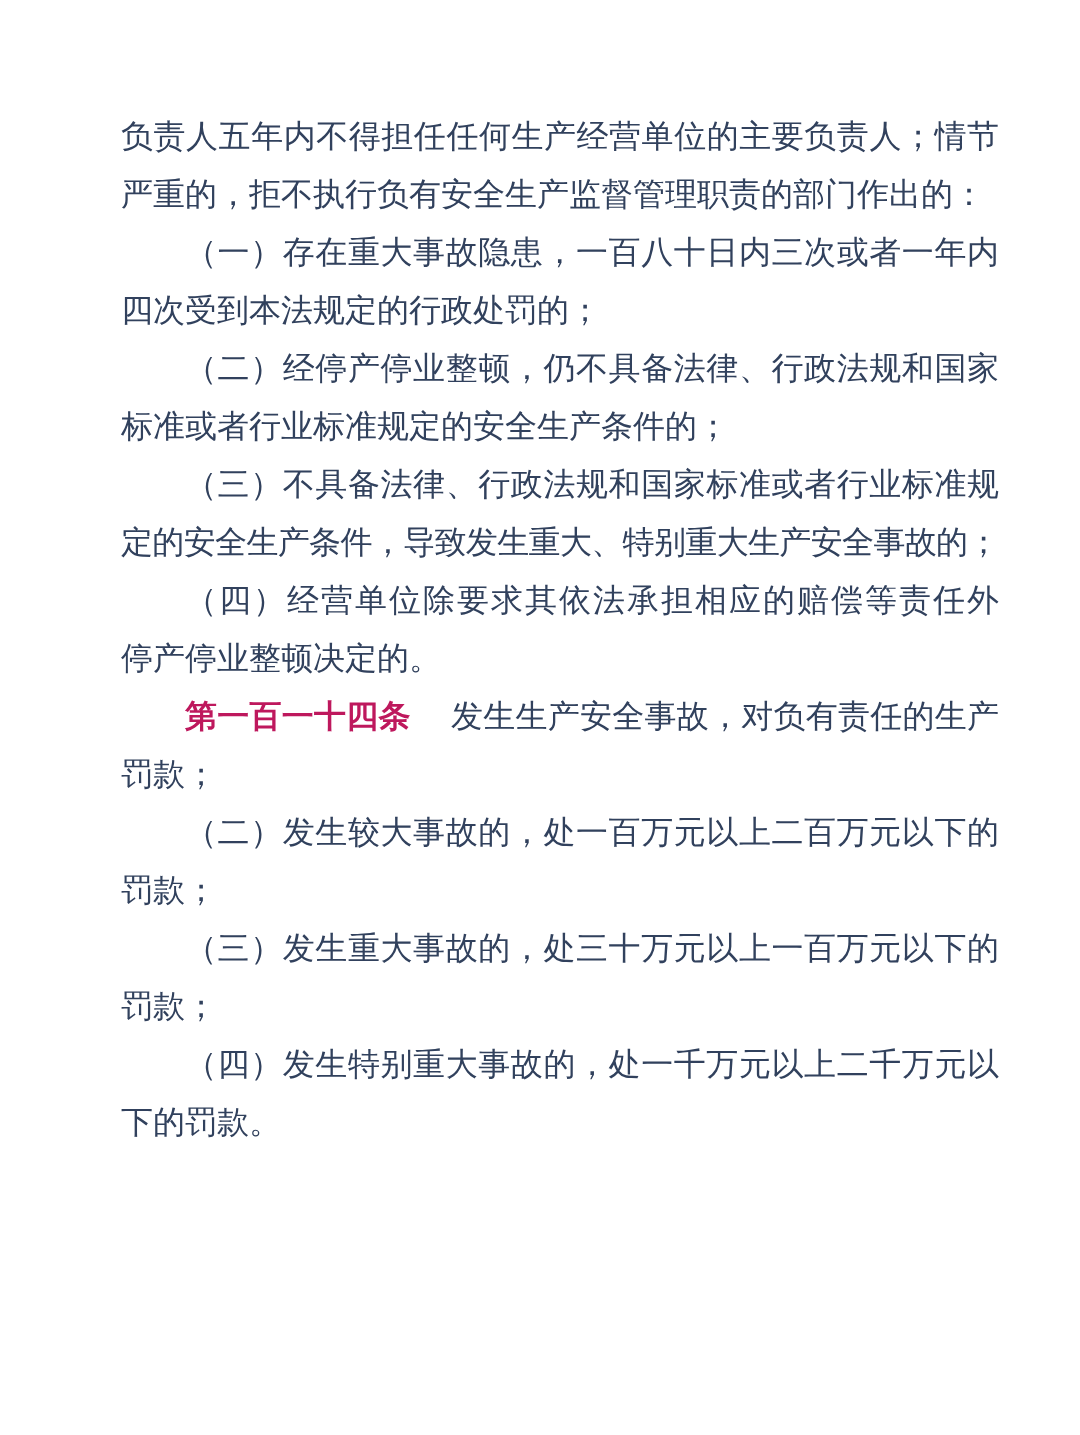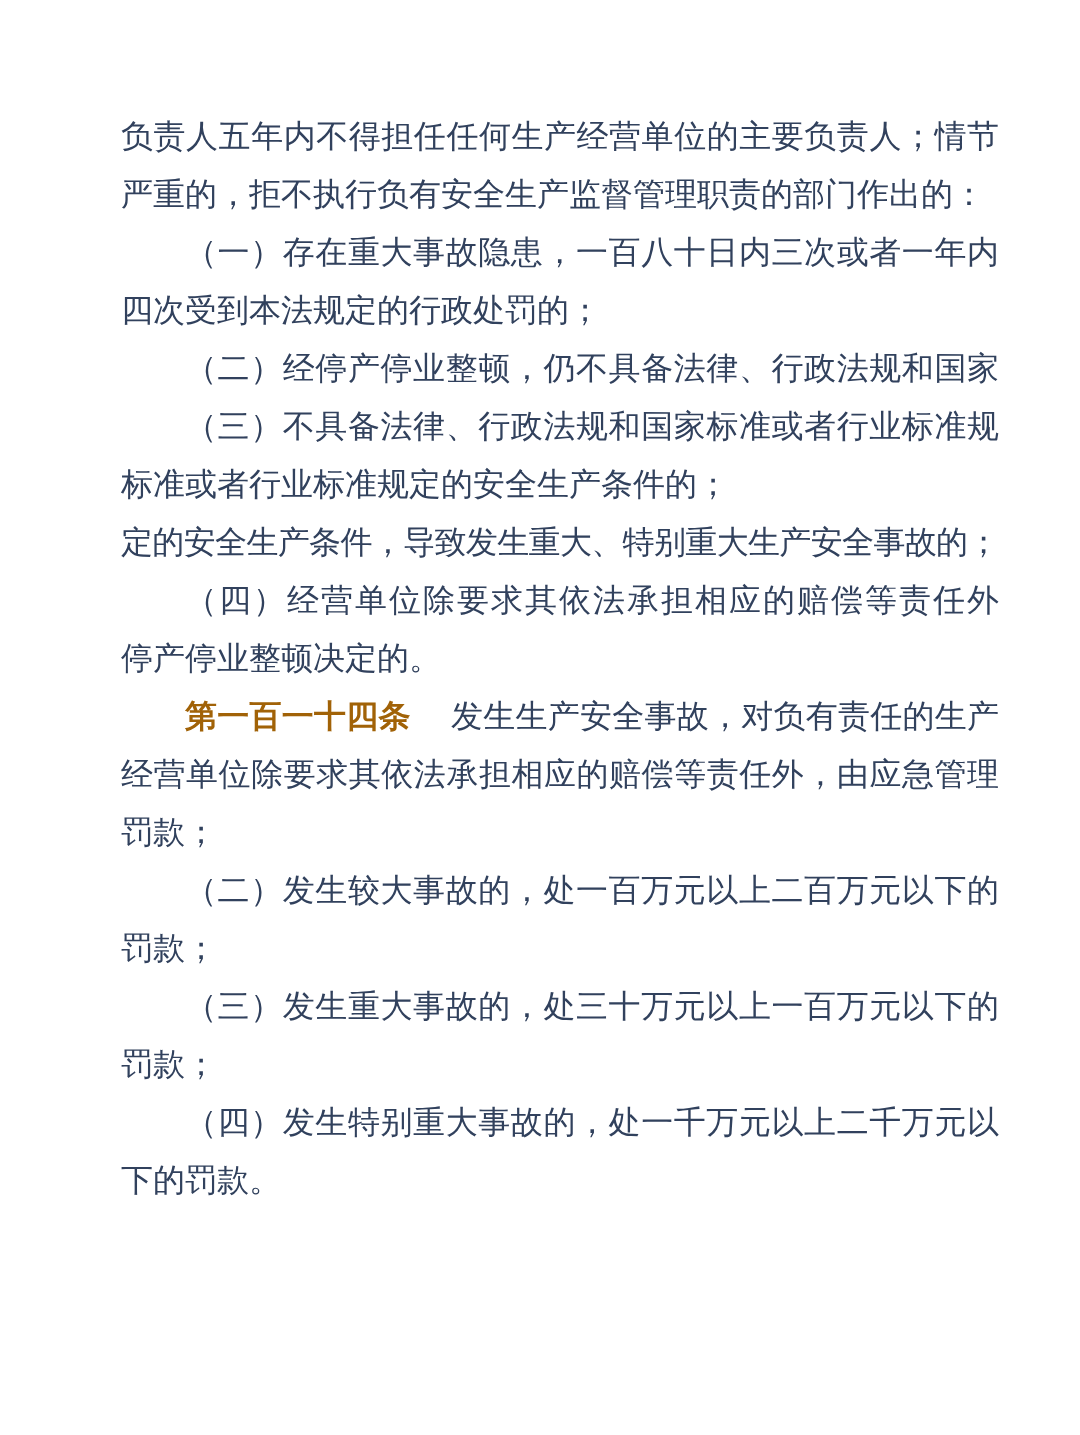--- a/index.html
+++ b/index.html
@@ -50,27 +50,26 @@
 </head>
 <body>
 
 <div class="page">
   <main class="doc" style="color: rgb(49, 65, 93);">
       <div class="line fill"><span>负责人五年内不得担任任何生产经营单位的主要负责人；情节</span></div>
       <div class="line"><span>严重的，拒不执行负有安全生产监督管理职责的部门作出的：</span></div>
       <div class="line indent fill"><span>（一）存在重大事故隐患，一百八十日内三次或者一年内</span></div>
       <div class="line"><span>四次受到本法规定的行政处罚的；</span></div>
       <div class="line indent fill"><span>（二）经停产停业整顿，仍不具备法律、行政法规和国家</span></div>
+      <div class="line"><span>标准或者行业标准规定的安全生产条件的；</span></div>
       <div class="line indent fill"><span>（三）不具备法律、行政法规和国家标准或者行业标准规</span></div>
-      <div class="line"><span>标准或者行业标准规定的安全生产条件的；</span></div>
       <div class="line tight"><span>定的安全生产条件，导致发生重大、特别重大生产安全事故的；</span></div>
       <div class="line indent fill"><span>（四）经营单位除要求其依法承担相应的赔偿等责任外</span></div>
       <div class="line"><span>停产停业整顿决定的。</span></div>
-      <div class="line indent fill"><span class="bold" style="color: #a16207;">第一百一十四条</span><span>　发生生产安全事故，对负有责任的生产</span></div>
-      <div class="line fill"><span>经营单位除要求其依法承担相应的赔偿等责任外，由应急管理</span></div>
+      <div class="line indent fill"><span class="bold" style="color: #be185d;">第一百一十四条</span><span>　发生生产安全事故，对负有责任的生产</span></div>
       <div class="line"><span>罚款；</span></div>
       <div class="line indent fill"><span>（二）发生较大事故的，处一百万元以上二百万元以下的</span></div>
       <div class="line"><span>罚款；</span></div>
       <div class="line indent fill"><span>（三）发生重大事故的，处三十万元以上一百万元以下的</span></div>
       <div class="line"><span>罚款；</span></div>
       <div class="line indent fill"><span>（四）发生特别重大事故的，处一千万元以上二千万元以</span></div>
       <div class="line"><span>下的罚款。</span></div>
     </main>
 </div>
 

